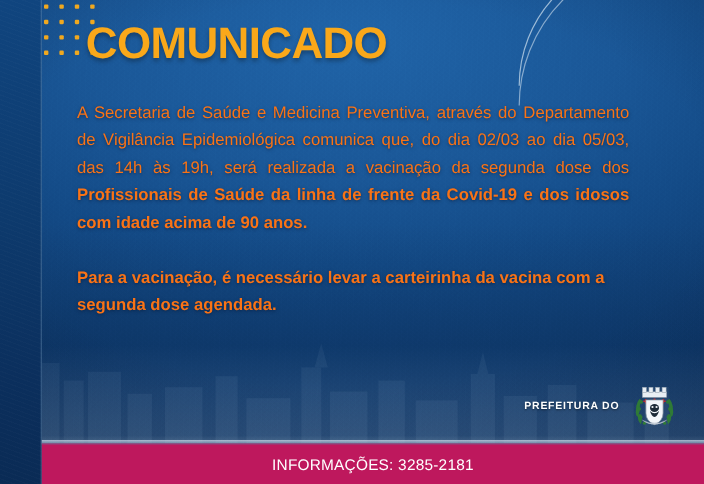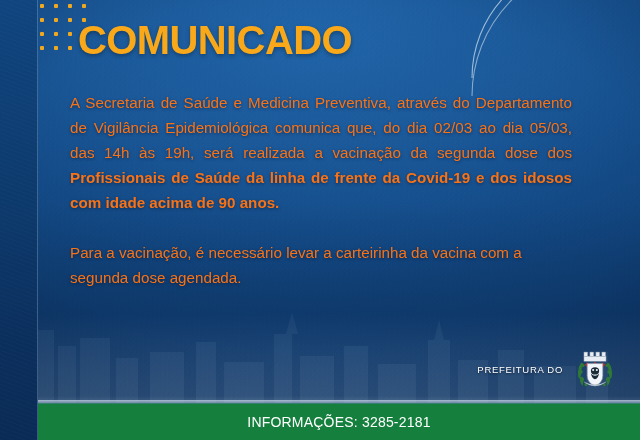--- a/index.html
+++ b/index.html
@@ -108,57 +108,57 @@
     left: 70px;
     top: 90px;
     width: 502px;
     color: #f97316;
     font-size: 15.2px;
     line-height: 25px;
     text-align: justify;
     text-shadow: 0 1px 3px rgba(0,20,50,.55);
   }
   .body-copy p { margin: 0; }
-  .body-copy p.gap { margin-top: 25px; text-align: left; }
+  .body-copy p.gap { margin-top: 25px; text-align: left; font-weight: bold; }
   .body-copy b { font-weight: bold; }
   .p1 { text-align: justify; text-justify: inter-word; }
 
   
   .brand {
     position: absolute;
     right: 22px;
     bottom: 47px;
     display: flex;
     align-items: center;
     gap: 9px;
   }
   .brand-text {
     text-align: right;
     color: #ffffff;
     font-size: 9.5px;
     line-height: 12px;
     letter-spacing: .7px;
-    font-weight: normal;
+    font-weight: bold;
     text-shadow: 0 1px 2px rgba(0,0,0,.5);
   }
   .crest { width: 46px; height: 46px; display: block; }
 
   
   .hairline {
     position: absolute;
     left: 38px; right: 0;
     bottom: 36px;
     height: 4px;
     background: linear-gradient(to bottom, rgba(205,220,235,.75), rgba(150,175,200,.25));
   }
   .infobar {
     position: absolute;
     left: 38px; right: 0; bottom: 0;
     height: 36px;
-    background: #15803d;
+    background: #be185d;
     display: flex;
     align-items: center;
     justify-content: center;
     border-top: 1px solid rgba(90,125,165,.5);
   }
   .infobar span {
     color: #ffffff;
     font-size: 14px;
     letter-spacing: .2px;
   }

